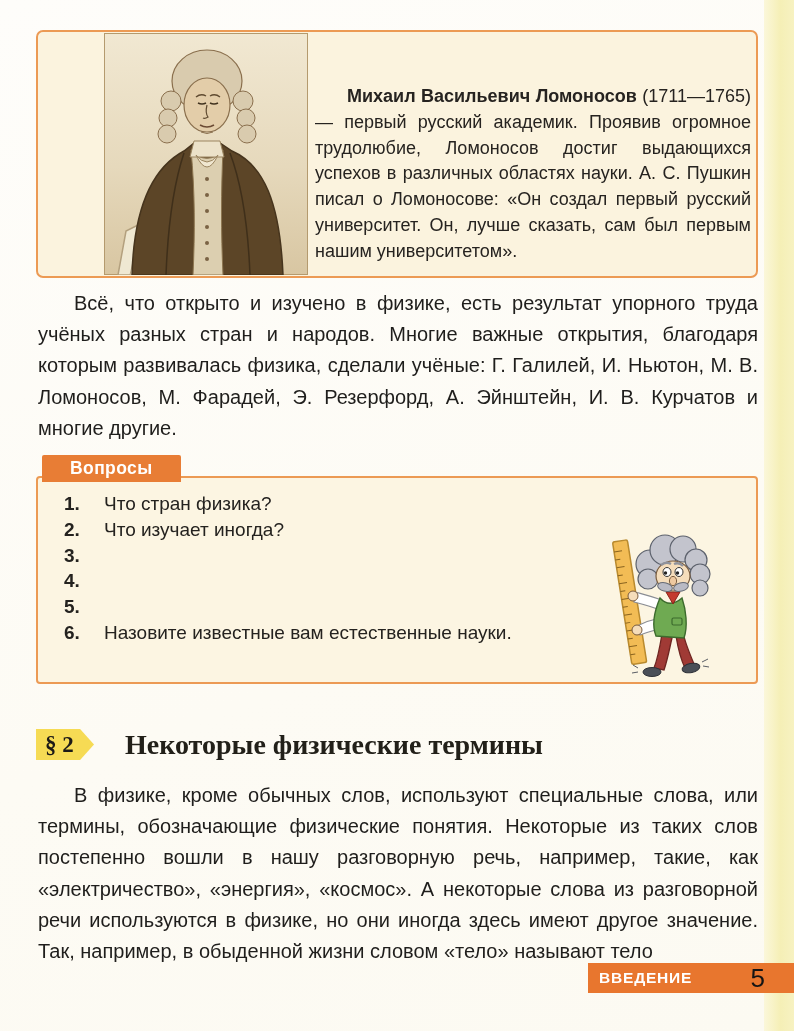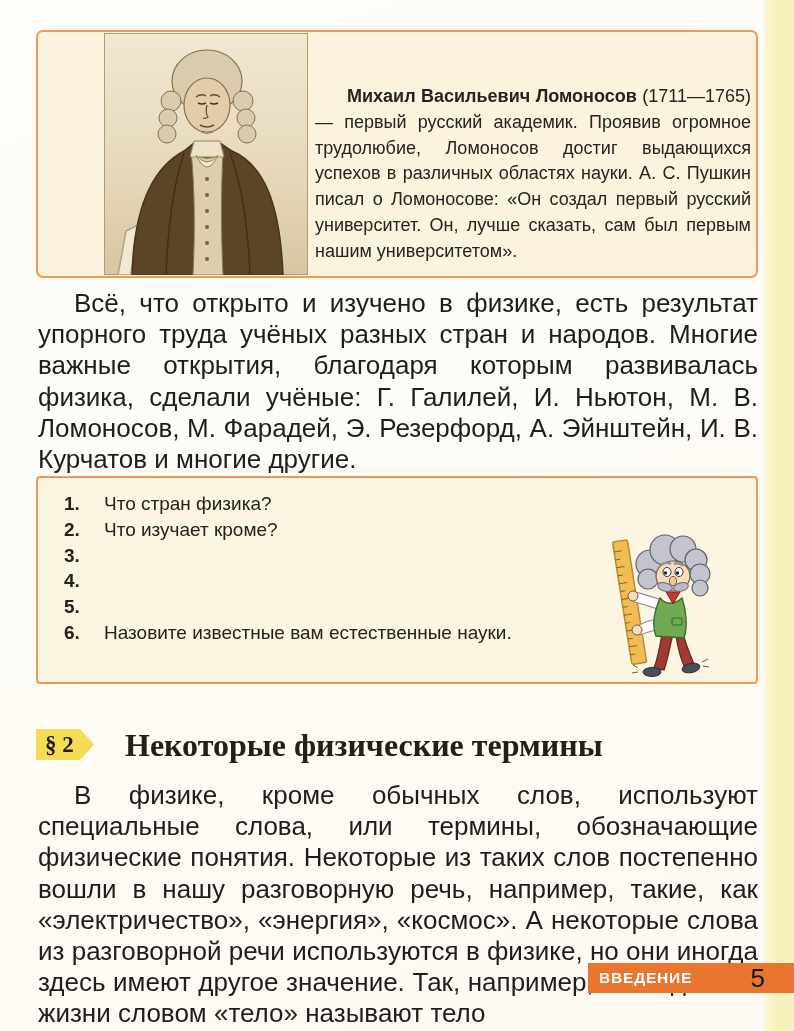--- a/index.html
+++ b/index.html
@@ -14,21 +14,21 @@
 
   
   .info-box { position:absolute; left:36px; top:30px; width:722px; height:248px;
     background:#fbf3de; border:2px solid #ec9a54; border-radius:7px; }
   .portrait { position:absolute; left:66px; top:1px; width:204px; height:242px; }
   .info-text { position:absolute; left:277px; top:52px; width:436px;
     font-size:18px; line-height:25.8px; color:#262320; text-align:justify; text-indent:32px; }
   .info-text .b { font-weight:bold; }
 
   
-  .para { position:absolute; left:38px; width:720px; font-size:26px; line-height:31.2px;
+  .para { position:absolute; left:38px; width:720px; font-size:20px; line-height:31.2px;
     color:#1f1e1c; text-align:justify; text-indent:36px; }
   .para1 { top:288px; }
   .para2 { top:780px; }
 
   
   .q-box { position:absolute; left:36px; top:476px; width:722px; height:208px;
     background:#fcf5e2; border:2px solid #ec9a54; border-radius:4px; }
   .q-tab { position:absolute; left:4px; top:-23px; height:27px; min-width:132px;
     background:#e87d35; color:#ffffff; font-size:17.5px; font-weight:bold;
     line-height:27px; padding:0 28px; letter-spacing:.4px; border-radius:2px 2px 0 0; }
@@ -38,21 +38,21 @@
   .q-text { white-space:pre-line; }
   .professor { position:absolute; left:550px; bottom:2px; width:128px; height:146px; }
 
   
   .sec-badge { position:absolute; left:36px; top:729px; width:58px; height:31px;
     background:#f6db54; clip-path:polygon(0 0,76% 0,100% 50%,76% 100%,0 100%);
     font-family:"Liberation Serif","DejaVu Serif",serif; font-weight:bold;
     font-size:23px; color:#1c1a17; line-height:31px; padding-left:9px;
     filter:drop-shadow(2px 3px 1.5px rgba(125,115,90,.45)); }
   .sec-title { position:absolute; left:125px; top:727px; font-family:"Liberation Serif","DejaVu Serif",serif;
-    font-weight:bold; font-size:32px; color:#222019; line-height:36px; }
+    font-weight:bold; font-size:28px; color:#222019; line-height:36px; }
 
   
   .footer-bar { position:absolute; left:588px; top:963px; width:223px; height:30px;
     background:#e8762e; display:flex; align-items:center; }
   .footer-label { color:#ffffff; font-weight:bold; font-size:15.5px; letter-spacing:.8px; margin-left:11px; }
   .footer-page { color:#141414; font-size:26px; margin-left:auto; margin-right:46px; }
 </style>
 </head>
 <body>
 
@@ -108,28 +108,29 @@
       <path d="M97,99 q6,3 12,0" fill="none" stroke="#8a6f4d" stroke-width="1"></path>
     </svg>
     <div class="info-text">
       <span class="b">Михаил Васильевич Ломоносов</span><span> (1711—1765) — первый русский академик. Проявив огромное трудолюбие, Ломоносов достиг выдающихся успехов в различных областях науки. А. С. Пушкин писал о Ломоносове: «Он создал первый русский университет. Он, лучше сказать, сам был первым нашим университетом».</span>
     </div>
   </div>
 
   <p class="para para1">Всё, что открыто и изучено в физике, есть результат упорного труда учёных разных стран и народов. Многие важные открытия, благодаря которым развивалась физика, сделали учёные: Г. Галилей, И. Ньютон, М. В. Ломоносов, М. Фарадей, Э. Резерфорд, А. Эйнштейн, И. В. Курчатов и многие другие.</p>
 
   <div class="q-box">
+    <div class="q-tab">Вопросы</div>
     <ul class="q-list">
       <li class="q-item">
         <span class="q-num">1.</span>
         <span class="q-text">Что стран физика?</span>
       </li>
       <li class="q-item">
         <span class="q-num">2.</span>
-        <span class="q-text">Что изучает кроме?</span>
+        <span class="q-text">Что изучает иногда?</span>
       </li>
       <li class="q-item">
         <span class="q-num">3.</span>
       </li>
       <li class="q-item">
         <span class="q-num">4.</span>
       </li>
       <li class="q-item">
         <span class="q-num">5.</span>
       </li>

